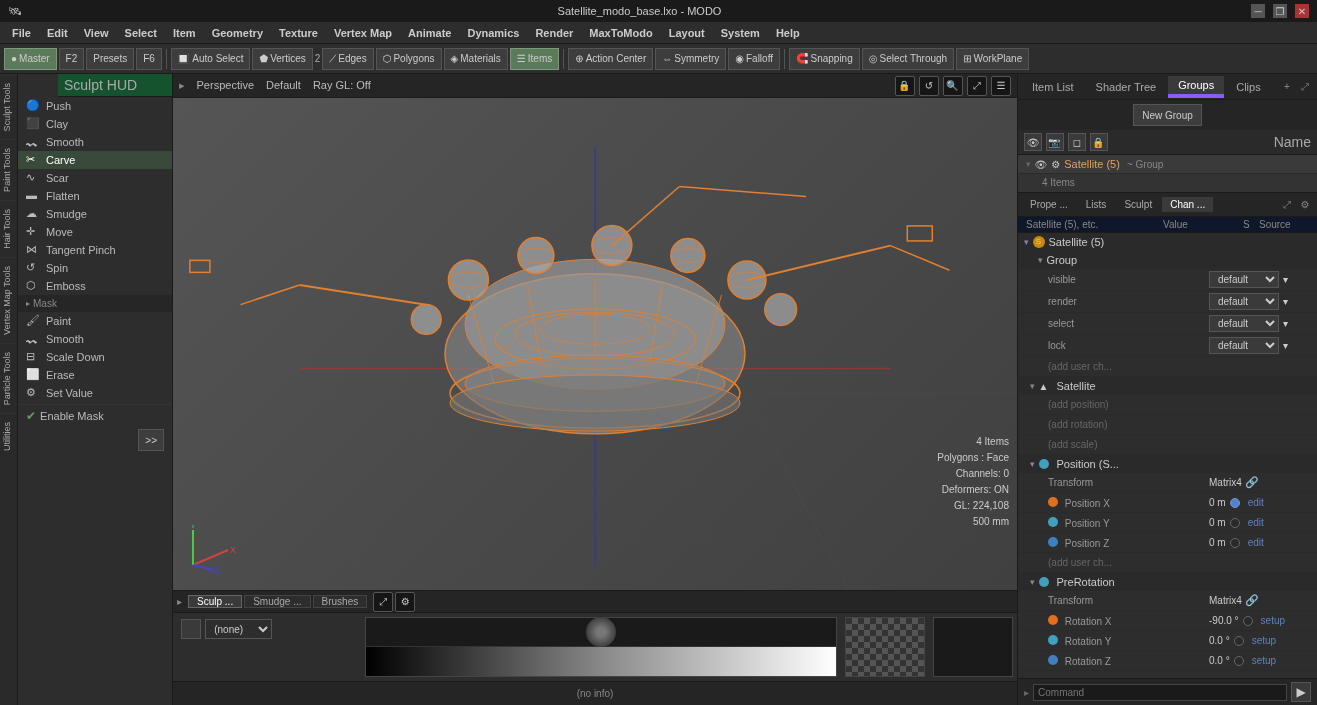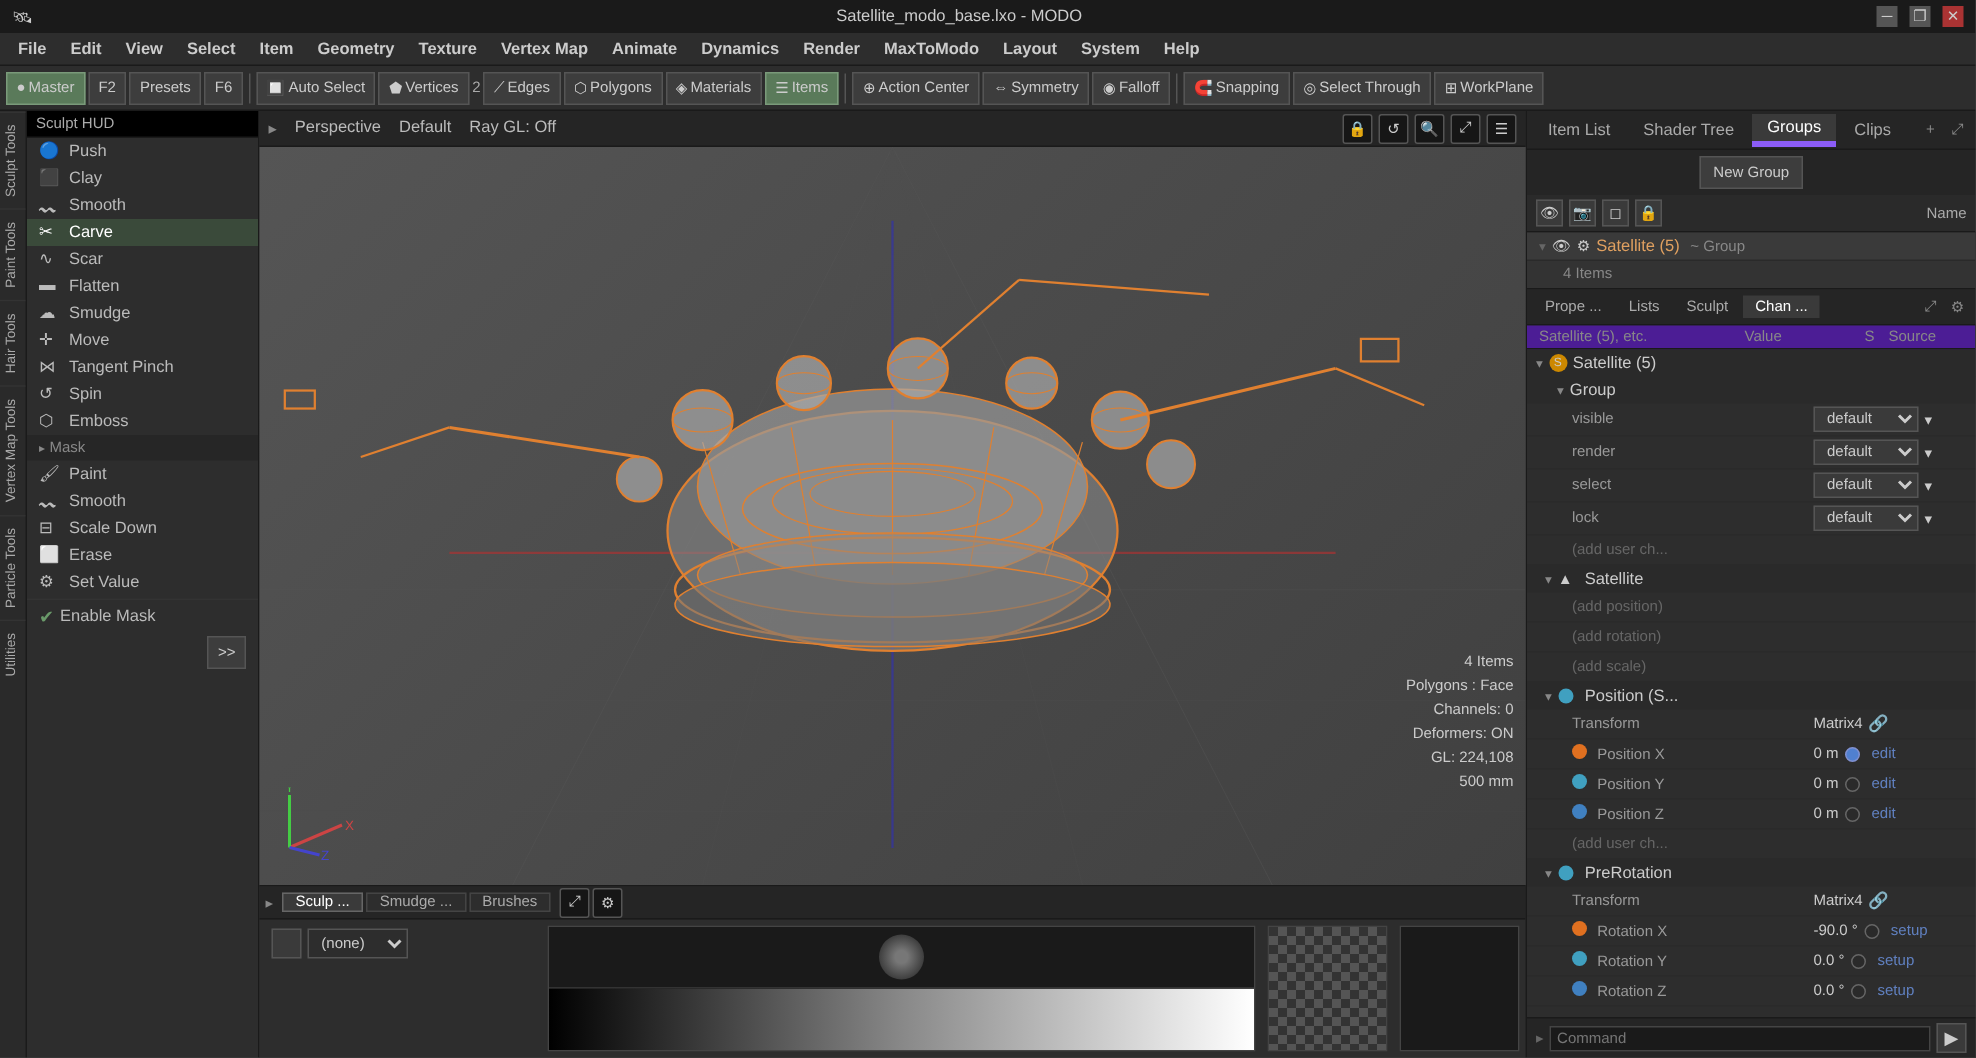--- a/index.html
+++ b/index.html
@@ -23,21 +23,21 @@
     
     
     #main { display: flex; height: calc(705px - 22px - 22px - 30px); }
     
     
     #left-strip { width: 18px; background: #2a2a2a; display: flex; flex-direction: column; border-right: 1px solid #1a1a1a; }
     .strip-tab { writing-mode: vertical-rl; transform: rotate(180deg); padding: 8px 2px; font-size: 9px; color: #aaa; cursor: pointer; border-bottom: 1px solid #333; text-align: center; }
     
     
     #left-panel { width: 155px; background: #2d2d2d; border-right: 1px solid #1a1a1a; display: flex; flex-direction: column; }
-    #left-panel-header { background: #000000; padding: 3px 6px; font-size: 10px; color: #aaa; border-bottom: 1px solid #1a1a1a; display: flex; align-items: center; gap: 4px; }
+    #left-panel-header { background: #14532d; padding: 3px 6px; font-size: 14px; color: #aaa; border-bottom: 1px solid #1a1a1a; display: flex; align-items: center; gap: 4px; margin-left: 40px; }
     .tool-item { display: flex; align-items: center; gap: 4px; padding: 2px 8px; cursor: pointer; font-size: 11px; color: #bbb; }
     .tool-item .tool-icon { width: 16px; height: 14px; display: inline-block; }
     .section-label { padding: 3px 8px; font-size: 10px; color: #888; background: #262626; display: flex; align-items: center; gap: 3px; }
     .section-label::before { content: '▸'; font-size: 8px; }
     
     
     #center { flex: 1; display: flex; flex-direction: column; }
     #viewport-bar { background: #252525; height: 24px; display: flex; align-items: center; justify-content: space-between; padding: 0 6px; border-bottom: 1px solid #1a1a1a; }
     #viewport-bar .left { display: flex; gap: 12px; color: #bbb; font-size: 11px; }
     #viewport-bar .right { display: flex; gap: 4px; }
@@ -390,20 +390,23 @@
           </div>
           <div style="width:100%; height:50%; background:#2a2a2a;">
             <div style="width:100%; height:100%; background:linear-gradient(to right, #000 0%, #888 50%, #fff 100%);"></div>
           </div>
         </div>
 
         <div class="brush-check checker"></div>
 
         <div style="width:80px; background:#1a1a1a; border:1px solid #444;"></div>
       </div>
+      <div id="viewport-status">
+        <span>(no info)</span>
+      </div>
     </div>
   </div>
 
   <div id="right-panel">
 
     <div id="right-tabs">
       <span class="right-tab">Item List</span>
       <span class="right-tab">Shader Tree</span>
       <span class="right-tab active">Groups</span>
       <span class="right-tab">Clips</span>
@@ -418,21 +421,21 @@
       <div class="groups-header">
         <button class="tb-btn" style="font-size:10px; padding:2px 8px;">New Group</button>
       </div>
 
       <div class="groups-toolbar">
         <div class="groups-icon-btn">👁</div>
         <div class="groups-icon-btn">📷</div>
         <div class="groups-icon-btn">◻</div>
         <div class="groups-icon-btn">🔒</div>
         <div style="flex:1;"></div>
-        <span style="font-size:10px; color:#aaa;">Name</span>
+        <span style="font-size:14px; color:#aaa;">Name</span>
       </div>
 
       <div class="group-row">
         <span style="color:#666; margin-right:4px; font-size:9px;">▾</span>
         <span style="font-size:10px; margin-right:4px;">👁</span>
         <span style="font-size:10px; margin-right:4px;">⚙</span>
         <div style="flex:1;">
           <span class="group-name">Satellite (5)</span>
           <span class="group-sub">~ Group</span>
         </div>
@@ -446,21 +449,21 @@
           <span class="props-tab">Prope ...</span>
           <span class="props-tab">Lists</span>
           <span class="props-tab">Sculpt</span>
           <span class="props-tab active">Chan ...</span>
           <div style="margin-left:auto; display:flex; gap:2px;">
             <div class="r-icon">⤢</div>
             <div class="r-icon">⚙</div>
           </div>
         </div>
 
-        <div style="display:flex; background:#4c1d95; padding:2px 8px; border-bottom:1px solid #1a1a1a;">
+        <div style="display:flex; background:#0f172a; padding:2px 8px; border-bottom:1px solid #1a1a1a;">
           <span style="flex:1; font-size:10px; color:#888;">Satellite (5), etc.</span>
           <span style="width:80px; font-size:10px; color:#888;">Value</span>
           <span style="width:16px; font-size:10px; color:#888;">S</span>
           <span style="width:50px; font-size:10px; color:#888;">Source</span>
         </div>
 
         <div class="prop-section-header">
           <span class="expand">▾</span>
           <span style="width:12px; height:12px; background:#cc8800; border-radius:50%; display:inline-block; font-size:8px; text-align:center; line-height:12px;">S</span>
           <span>Satellite (5)</span>

